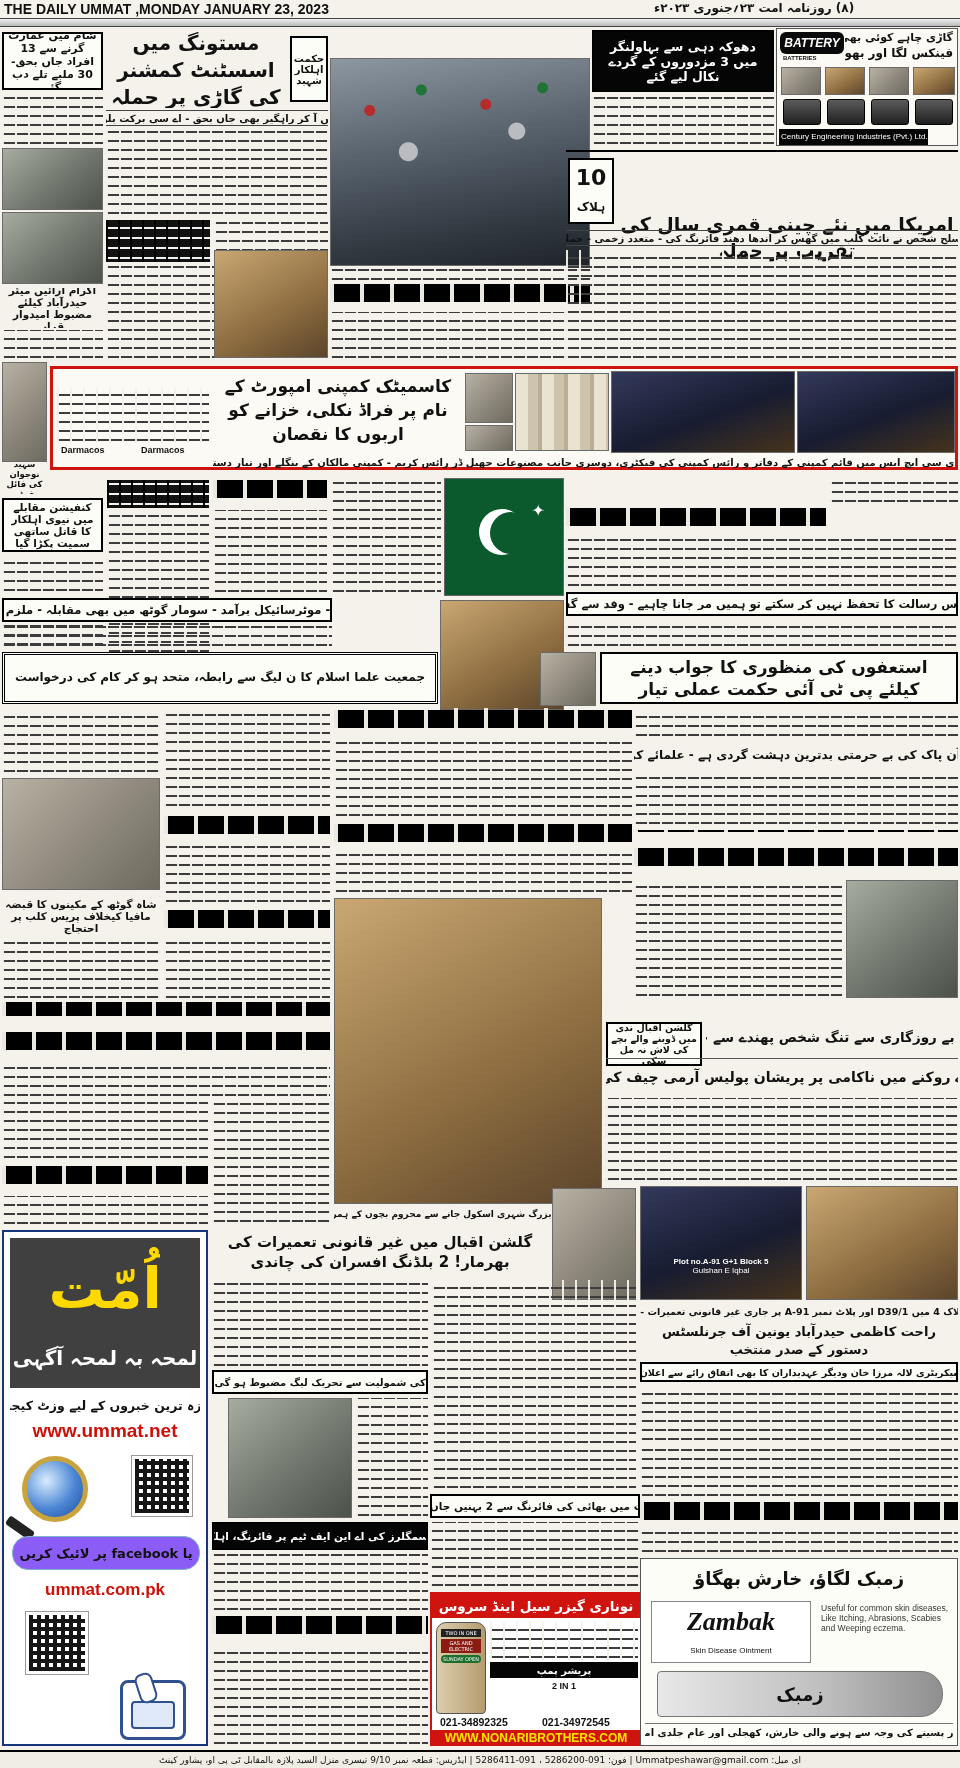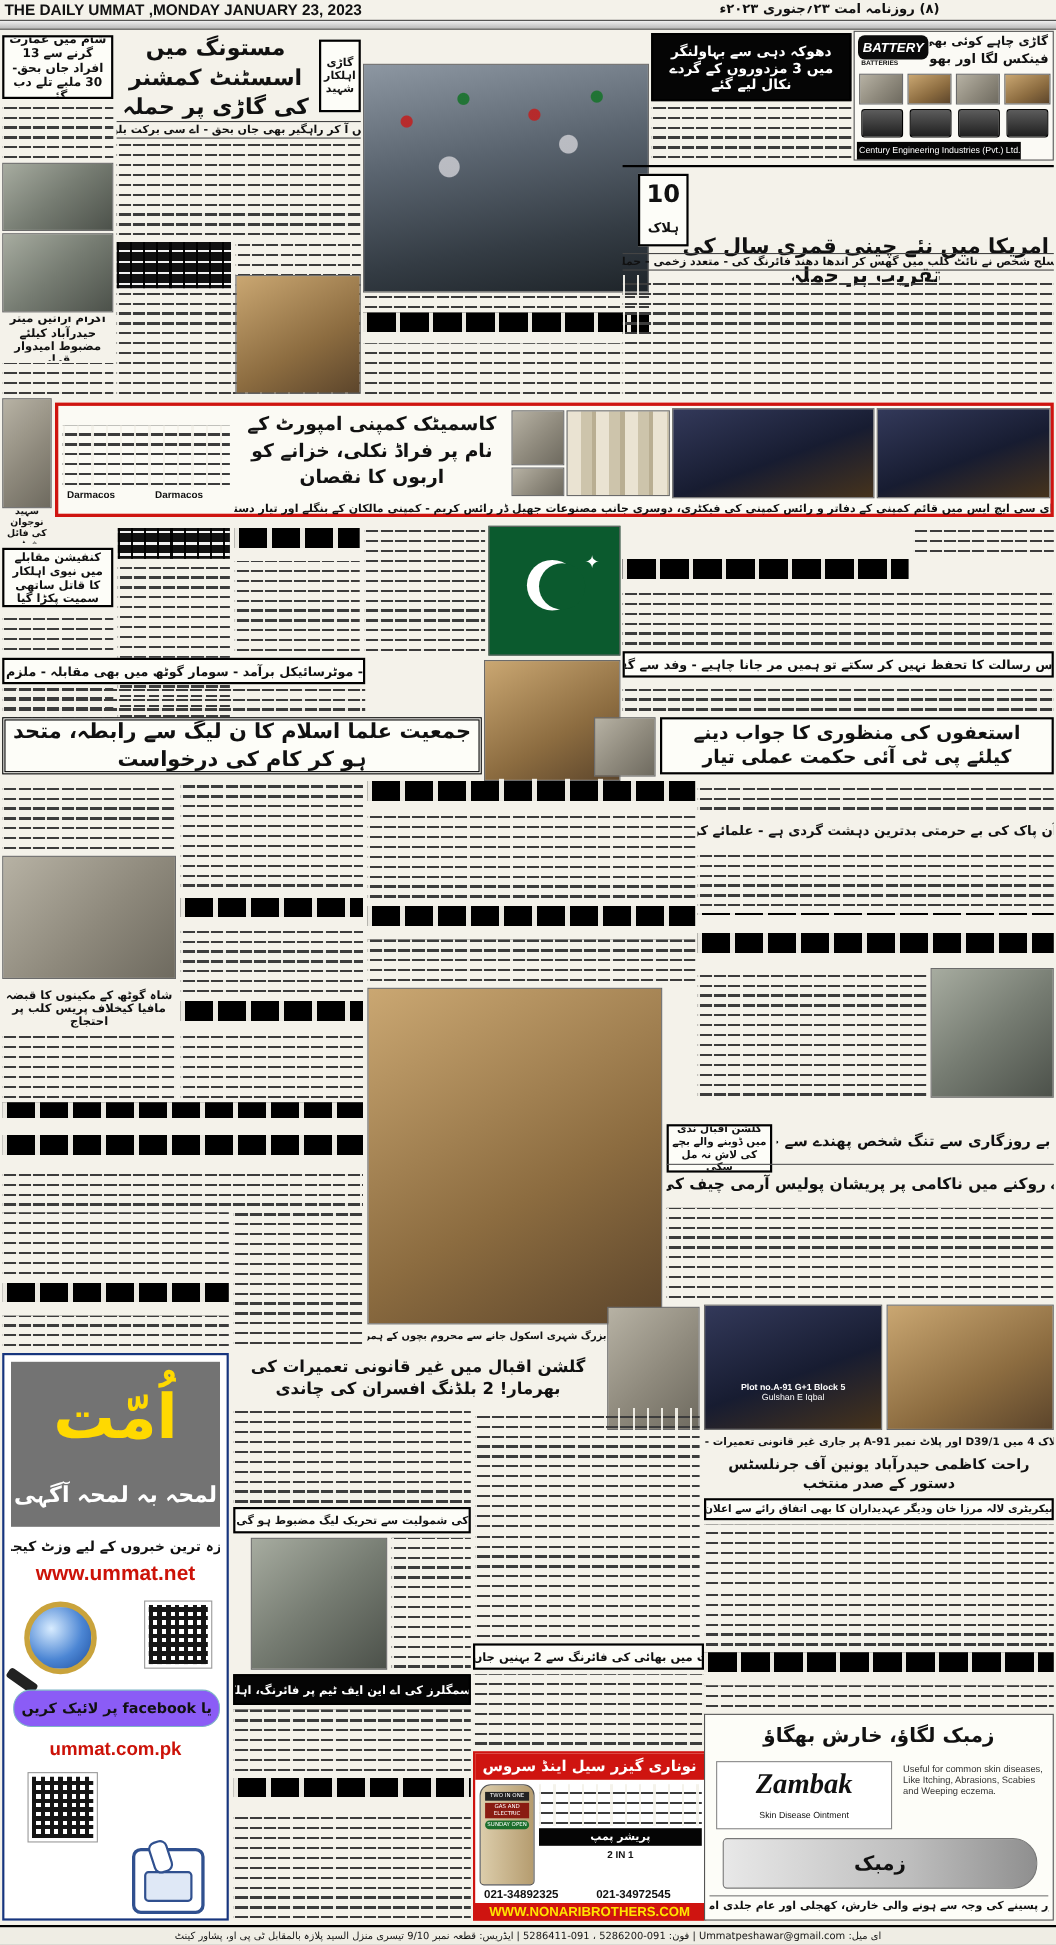--- a/index.html
+++ b/index.html
@@ -54,21 +54,21 @@
       border:2px solid #30508f;border-radius:4px;}
   .thumb::after{content:"";position:absolute;left:14px;top:-10px;width:14px;height:26px;background:#fff;
       border:2px solid #30508f;border-radius:7px;transform:rotate(-18deg);}
   .flag{background:#0b5a2e;position:relative;border:1px solid #666;}
   .flag .cres{position:absolute;left:34px;top:30px;width:46px;height:46px;border-radius:50%;background:#fff;}
   .flag .cres::after{content:"";position:absolute;left:11px;top:3px;width:42px;height:42px;border-radius:50%;background:#0b5a2e;}
   .flag .star{position:absolute;right:18px;top:22px;color:#fff;font-size:16px;}
   .geyser{background:linear-gradient(90deg,#dccdab,#b59c6f);border:1px solid #555;border-radius:10px 10px 4px 4px;}
   .bat{background:linear-gradient(#5c5c5c,#1f1f1f);border-radius:3px;border:1px solid #000;}
   .phx{background:#0a0a0a;color:#fff;border-radius:6px;}
-  .u-blue{background:#737373;}
+  .u-blue{background:#404040;}
   .u-yel{color:#ffd900;}
   .red-t{color:#cc1208;}
   .fb-bubble{background:#8b5cf6;border:1px solid #7db4c6;border-radius:16px;}
   .nred{background:#cf1410;color:#fff;}
   .nurl{background:#cf1410;color:#ffe400;}
   .capline{font-size:10.5px;font-weight:bold;}
 </style>
 </head>
 <body>
 
@@ -79,21 +79,21 @@
   <div class="a grayrule" style="left:0;top:18px;width:960px;height:9px;"></div>
 
   <div class="a bx c rtl b clip" style="left:2px;top:32px;width:101px;height:58px;font-size:11px;padding:2px;">شام میں عمارت گرنے سے 13 افراد جاں بحق- 30 ملبے تلے دب گئے</div>
   <div class="a td" style="left:2px;top:94px;width:101px;height:52px;"></div>
   <div class="a ph crowd" style="left:2px;top:148px;width:101px;height:62px;"></div>
   <div class="a ph crowd" style="left:2px;top:212px;width:101px;height:72px;"></div>
   <div class="a rtl b c clip" style="left:2px;top:288px;width:101px;height:40px;font-size:10.5px;">اکرام آرائیں میئر حیدرآباد کیلئے مضبوط امیدوار قرار</div>
   <div class="a td" style="left:2px;top:330px;width:101px;height:30px;"></div>
 
   <div class="a" style="left:106px;top:32px;width:222px;height:76px;">
-    <div class="a bx c rtl b" style="right:0;top:4px;width:38px;height:66px;font-size:10px;padding:1px;">گاڑی اہلکار شہید</div>
+    <div class="a bx c rtl b" style="right:0;top:4px;width:38px;height:66px;font-size:10px;padding:1px;">حکمت اہلکار شہید</div>
     <div class="a rtl b c clip" style="left:0;top:0;width:180px;height:76px;font-size:20px;line-height:1.35;">مستونگ میں اسسٹنٹ کمشنر کی گاڑی پر حملہ</div>
   </div>
   <div class="a rtl b c nw" style="left:106px;top:110px;width:222px;height:16px;font-size:10px;border-top:1px solid #444;border-bottom:1px solid #444;">گاڑی کی زد میں آ کر راہگیر بھی جاں بحق - اے سی برکت بلوچ محفوظ رہے</div>
   <div class="a td" style="left:106px;top:130px;width:222px;height:86px;"></div>
   <div class="a tdw" style="left:106px;top:220px;width:104px;height:42px;"></div>
   <div class="a td" style="left:214px;top:220px;width:114px;height:42px;"></div>
   <div class="a td" style="left:106px;top:266px;width:222px;height:94px;"></div>
 
   <div class="a ph rally" style="left:330px;top:58px;width:260px;height:208px;"></div>
   <div class="a td" style="left:330px;top:268px;width:260px;height:14px;"></div>
@@ -114,21 +114,21 @@
     <div class="a ph warm" style="left:136px;top:38px;width:42px;height:28px;"></div>
     <div class="a bat" style="left:6px;top:70px;width:38px;height:26px;"></div>
     <div class="a bat" style="left:50px;top:70px;width:38px;height:26px;"></div>
     <div class="a bat" style="left:94px;top:70px;width:38px;height:26px;"></div>
     <div class="a bat" style="left:138px;top:70px;width:38px;height:26px;"></div>
     <div class="a inv nw" style="left:2px;top:100px;width:149px;height:16px;font-size:8px;font-weight:normal;padding:3px 2px 0 2px;font-family:'Liberation Sans',sans-serif;">Century Engineering Industries (Pvt.) Ltd.</div>
     <div class="a nw" style="left:2px;top:116px;width:178px;height:0;font-size:4px;">UNDER LICENSE OF KOBE INDUSTRY BATTERY CO.,LTD. KOREA</div>
   </div>
 
   <div class="a" style="left:566px;top:150px;width:392px;height:78px;border-top:2px solid #000;">
-    <div class="a bx" style="left:14px;top:6px;width:46px;height:66px;">
+    <div class="a bx" style="left:2px;top:6px;width:46px;height:66px;">
       <div class="c b" style="height:34px;font-size:22px;">10</div>
       <div class="c b rtl" style="height:26px;font-size:12px;">ہلاک</div>
     </div>
     <div class="a rtl b c clip" style="left:52px;top:0;width:338px;height:76px;font-size:19px;line-height:1.35;margin-top:48px;">امریکا میں نئے چینی قمری سال کی تقریب پر حملہ</div>
   </div>
   <div class="a rtl b c nw" style="left:566px;top:230px;width:392px;height:16px;font-size:10px;border-top:1px solid #444;border-bottom:1px solid #444;">مونٹیری پارک میں مسلح شخص نے نائٹ کلب میں گھس کر اندھا دھند فائرنگ کی - متعدد زخمی - حملہ آور کی تلاش جاری</div>
   <div class="a td" style="left:566px;top:250px;width:392px;height:110px;"></div>
 
   <div class="a ph warm" style="left:214px;top:250px;width:114px;height:108px;"></div>
   <div class="a td" style="left:332px;top:364px;width:258px;height:0px;"></div>
@@ -163,21 +163,21 @@
   <div class="a sqb" style="left:566px;top:506px;width:260px;height:28px;"></div>
   <div class="a td" style="left:566px;top:538px;width:392px;height:50px;"></div>
   <div class="a td" style="left:830px;top:480px;width:128px;height:24px;"></div>
 
   <div class="a bx c rtl b nw" style="left:2px;top:598px;width:330px;height:24px;font-size:11.5px;">اسلحہ - موٹرسائیکل برآمد - سومار گوٹھ میں بھی مقابلہ - ملزم گرفتار</div>
   <div class="a td" style="left:2px;top:626px;width:330px;height:22px;"></div>
   <div class="a bx c rtl b nw" style="left:566px;top:592px;width:392px;height:24px;font-size:11.5px;">ناموس رسالت کا تحفظ نہیں کر سکتے تو ہمیں مر جانا چاہیے - وفد سے گفتگو</div>
   <div class="a td" style="left:566px;top:620px;width:392px;height:28px;"></div>
   <div class="a ph warm" style="left:440px;top:600px;width:124px;height:110px;"></div>
 
-  <div class="a bx3 c rtl b clip" style="left:2px;top:652px;width:436px;height:52px;font-size:19px;line-height:1.3;padding:2px 6px;">جمعیت علما اسلام کا ن لیگ سے رابطہ، متحد ہو کر کام کی درخواست</div>
+  <div class="a bx3 c rtl b clip" style="left:2px;top:652px;width:436px;height:52px;font-size:12px;line-height:1.3;padding:2px 6px;">جمعیت علما اسلام کا ن لیگ سے رابطہ، متحد ہو کر کام کی درخواست</div>
   <div class="a ph" style="left:540px;top:652px;width:56px;height:54px;"></div>
   <div class="a bx c rtl b clip" style="left:600px;top:652px;width:358px;height:52px;font-size:17px;line-height:1.3;padding:2px 6px;">استعفوں کی منظوری کا جواب دینے کیلئے پی ٹی آئی حکمت عملی تیار</div>
 
   <div class="a td" style="left:2px;top:710px;width:158px;height:64px;"></div>
   <div class="a ph" style="left:2px;top:778px;width:158px;height:112px;"></div>
   <div class="a rtl b c clip" style="left:2px;top:896px;width:158px;height:40px;font-size:10.5px;">شاہ گوٹھ کے مکینوں کا قبضہ مافیا کیخلاف پریس کلب پر احتجاج</div>
   <div class="a td" style="left:2px;top:938px;width:158px;height:62px;"></div>
   <div class="a td" style="left:164px;top:710px;width:166px;height:98px;"></div>
   <div class="a sqb" style="left:164px;top:812px;width:166px;height:30px;"></div>
   <div class="a td" style="left:164px;top:846px;width:166px;height:58px;"></div>

